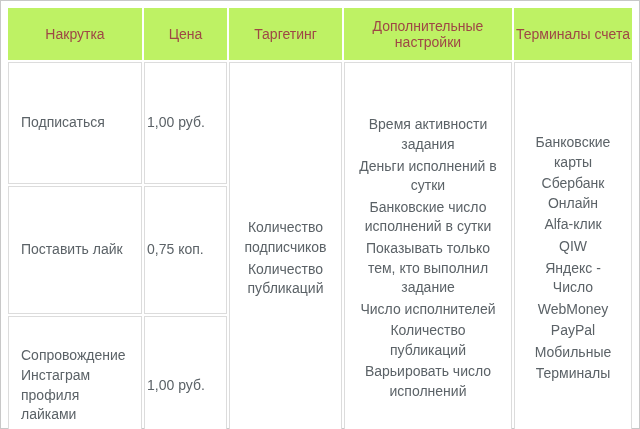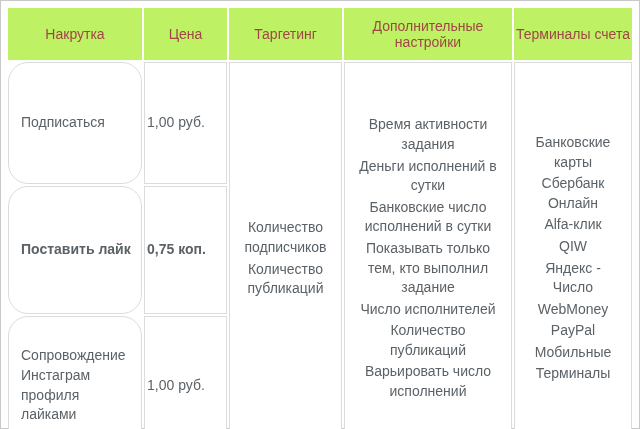--- a/index.html
+++ b/index.html
@@ -34,36 +34,35 @@
     color: #5b6267;
     font-size: 14px;
     line-height: 1.4;
     vertical-align: middle;
     background: #ffffff;
     overflow: hidden;
   }
   td.cell-service {
     text-align: left;
     padding: 4px 8px 4px 12px;
-    border-radius: 20px;
   }
   td.cell-price {
     text-align: left;
     padding: 4px 2px;
   }
   td.cell-merged {
     text-align: center;
     padding: 4px 14px;
   }
   td.cell-payments {
     padding: 4px 10px;
   }
   .item { margin: 2px 0; }
   .row-1 .cell-service, .row-1 .cell-price { height: 112px; }
-  .row-2 .cell-service, .row-2 .cell-price { height: 118px; font-weight: bold; }
+  .row-2 .cell-service, .row-2 .cell-price { height: 118px; }
   .row-3 .cell-service, .row-3 .cell-price { height: 129px; }
 </style>
 </head>
 <body>
 
 <div class="frame">
   <table class="pricing">
     <colgroup>
       <col style="width:134px">
       <col style="width:83px">

